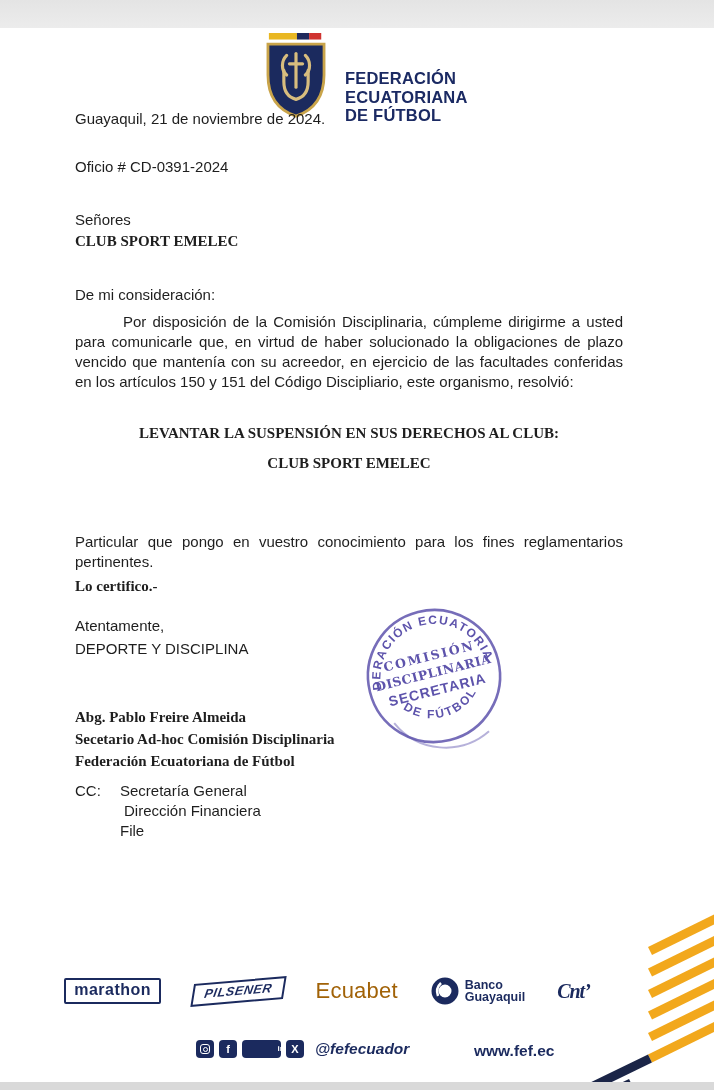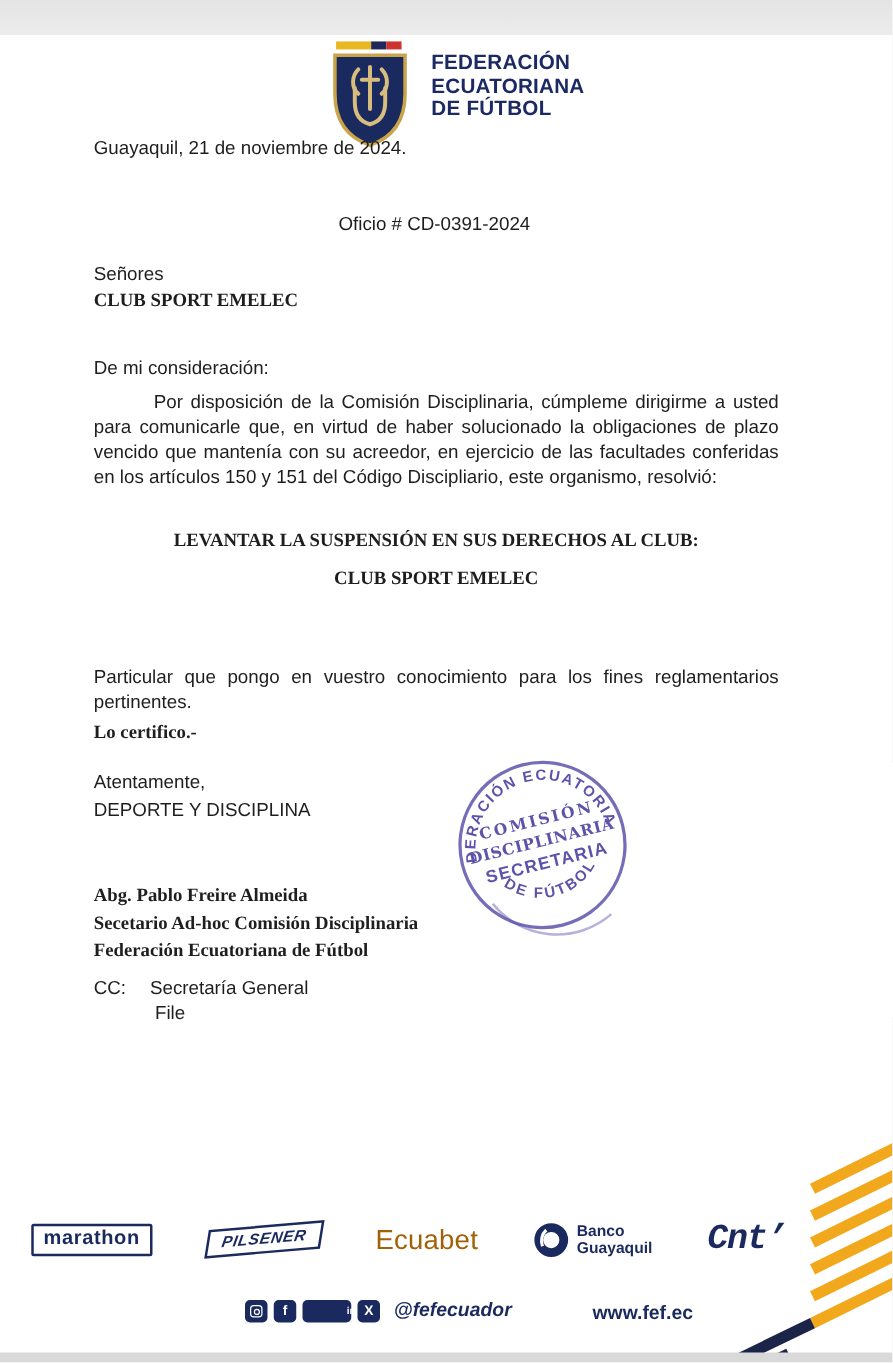--- a/index.html
+++ b/index.html
@@ -14,68 +14,68 @@
     background:linear-gradient(#e4e4e4,#ececec);
   }
   .photo-band-bottom {
     position:absolute; bottom:0; left:0; width:100%; height:8px;
     background:#d9d9d9;
   }
   
   .letterhead { position:absolute; top:33px; left:257px; display:flex; }
   .crest { width:78px; height:86px; }
   .org-name {
-    margin-left:10px; margin-top:8px;
+    margin-left:10px; margin-top:36px;
     font-weight:bold; font-size:16.5px; line-height:18.5px;
     color:#1b2a63; letter-spacing:0.2px;
   }
   
   .abs { position:absolute; }
   .t { font-size:15px; line-height:20px; color:#1e1e1e; }
   .bold { font-weight:bold;font-family:Liberation Serif, serif; }
   .just { text-align:justify; }
   .date { top:109px; left:75px; }
-  .oficio { top:170px; left:75px; width:545px; text-align:center; }
+  .oficio { top:157px; left:75px; width:545px; text-align:left; }
   .salutation { top:210px; left:75px; }
   .recipient { top:231px; left:75px; }
   .greeting { top:285px; left:75px; }
   .para1 { top:312px; left:75px; width:548px; text-indent:48px; }
   .res1 { top:423px; left:75px; width:548px; text-align:center; }
   .res2 { top:453px; left:75px; width:548px; text-align:center; }
   .para2 { top:532px; left:75px; width:548px; }
   .certify { top:576px; left:75px; }
   .farewell { top:616px; left:75px; }
   .dept { top:639px; left:75px; }
   .sig { top:706px; left:75px; line-height:22px; }
   .cc-label { top:781px; left:75px; }
   .cc-list { top:781px; left:120px; line-height:20px; }
   .cc-list div:nth-child(2) { padding-left:4px; }
   
   .stamp { position:absolute; top:596px; left:350px; opacity:0.9; }
   
   .sponsors {
     position:absolute; top:976px; left:0; width:714px;
-    display:flex; align-items:center; justify-content:center; gap:44px;
+    display:flex; align-items:center; justify-content:center; gap:32px;
     padding-right:60px; color:#1b2a5e;
   }
   .marathon {
     border:2px solid #1b2a5e; border-radius:2px; padding:1px 8px 3px 8px;
     font-weight:bold; font-size:16px; letter-spacing:0.5px; color:#1b2a5e;
   }
   .pilsener {
     border:2px solid #1b2a5e; padding:2px 10px 3px 10px;
     transform:skewX(-14deg) rotate(-5deg);
     font-weight:bold; font-style:italic; font-size:12.5px;
     letter-spacing:0.5px; color:#1b2a5e;
   }
   .ecuabet { font-weight:normal; font-size:22px; letter-spacing:0.2px; color:#a16207; }
   .banco { display:flex; align-items:center; gap:5px; }
   .banco-text { font-weight:bold; font-size:12.5px; line-height:12.5px; color:#1b2a5e; }
-  .cnt { font-family:Liberation Mono, monospace; font-style:italic; font-weight:bold;
-         font-size:28px; letter-spacing:-1px; color:#1b2a5e; }
+  .cnt { font-family:Liberation Serif, serif; font-style:italic; font-weight:bold;
+         font-size:20px; letter-spacing:-1px; color:#1b2a5e; }
   .social-row {
     position:absolute; top:1040px; left:196px;
     display:flex; align-items:center; gap:5px;
   }
   .sicon {
     width:18px; height:18px; border-radius:4px; background:#1b2a5e;
     color:#fff; display:flex; align-items:center; justify-content:center;
     font-size:11px; font-weight:bold; line-height:1;
   }
   .sicon.ig-box { position:relative; }
@@ -160,20 +160,21 @@
 
   <div class="abs t bold sig">
     <div>Abg. Pablo Freire Almeida</div>
     <div>Secetario Ad-hoc Comisión Disciplinaria</div>
     <div>Federación Ecuatoriana de Fútbol</div>
   </div>
 
   <div class="abs t cc-label">CC:</div>
   <div class="abs t cc-list">
     <div>Secretaría General</div>
+    <div>Dirección Financiera</div>
     <div>File</div>
   </div>
 
   <div class="sponsors">
     <div class="marathon">marathon</div>
     <div class="pilsener">PILSENER</div>
     <div class="ecuabet">Ecuabet</div>
     <div class="banco">
       <svg width="30" height="30" viewBox="0 0 30 30">
         <circle cx="15" cy="15" r="10" fill="none" stroke="#1b2a5e" stroke-width="7"></circle>

